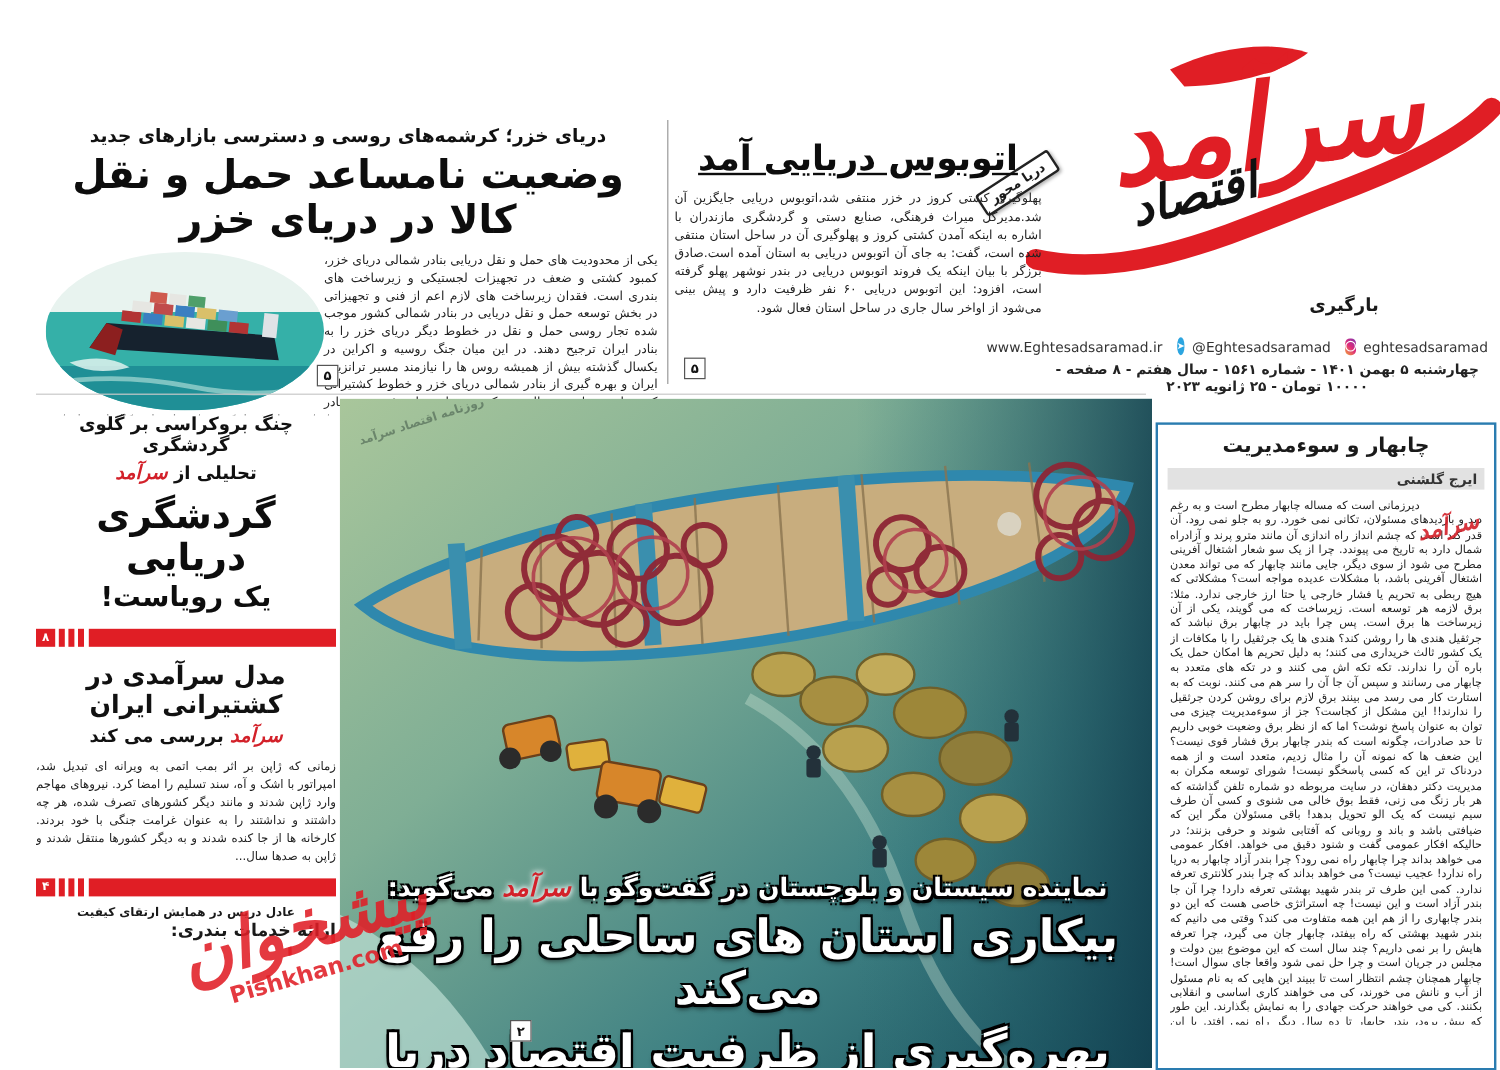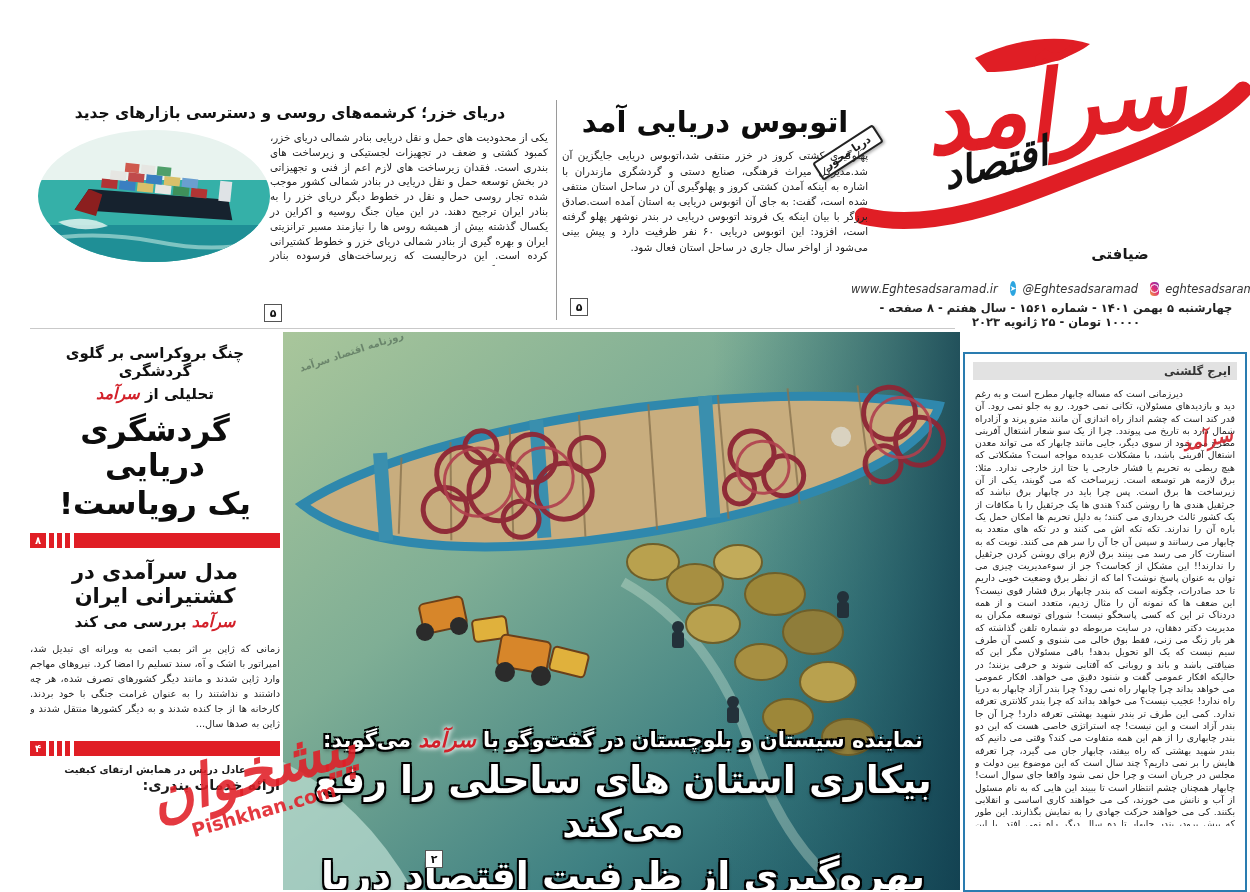--- a/index.html
+++ b/index.html
@@ -42,46 +42,47 @@
     </svg>
     <div class="abs" style="left:30px;top:38px;width:340px;text-align:center;transform:rotate(-7deg);
          font-size:96px;font-weight:bold;font-style:italic;color:#e01e25;line-height:1;">سرآمد</div>
     <div class="abs" style="left:60px;top:120px;width:160px;text-align:center;transform:rotate(-14deg);
          font-size:40px;font-weight:bold;font-style:italic;color:#111;">اقتصاد</div>
   </div>
 
   <div class="abs" style="left:812px;top:142px;transform:rotate(-33deg);background:#fff;border:2px solid #222;
        border-radius:3px;padding:2px 8px;font-size:11px;font-weight:bold;box-shadow:1px 2px 3px rgba(0,0,0,.3);">دریا محور</div>
 
-  <div class="abs" style="left:1070px;top:245px;width:100px;text-align:center;font-size:15px;font-weight:bold;">ضیافتی</div>
-
-  <div class="abs social" style="left:880px;top:281px;width:360px;justify-content:center;font-style:italic;">
+  <div class="abs" style="left:1070px;top:245px;width:100px;text-align:center;font-size:15px;font-weight:bold;">بارگیری</div>
+
+  <div class="abs social" style="left:880px;top:281px;width:360px;justify-content:flex-end;">
     <span>www.Eghtesadsaramad.ir</span>
     <span style="width:12px;"></span>
     <span class="tg-icon">➤</span>
     <span>@Eghtesadsaramad</span>
     <span style="width:12px;"></span>
     <span class="ig-icon">
         <span></span>
       </span>
     <span>eghtesadsaramad</span>
   </div>
 
   <div class="abs" style="left:865px;top:301px;width:382px;text-align:center;font-size:11.5px;font-weight:bold;color:#222;">چهارشنبه ۵ بهمن ۱۴۰۱ - شماره ۱۵۶۱ - سال هفتم - ۸ صفحه - ۱۰۰۰۰ تومان - ۲۵ ژانویه ۲۰۲۳</div>
 
   <div class="abs" style="left:562px;top:96px;width:306px;height:226px;">
-    <div class="hl" style="font-size:29px;margin-top:10px;">اتوبوس دریایی آمد</div>
+    <div class="hl" style="font-size:29px;margin-top:20px;text-decoration:underline;">اتوبوس دریایی آمد</div>
     <div class="bodytxt" style="font-size:10.3px;line-height:15.2px;margin-top:10px;height:138px;overflow:hidden;">پهلوگیری کشتی کروز در خزر منتفی شد،اتوبوس دریایی جایگزین آن شد.مدیرکل میراث فرهنگی، صنایع دستی و گردشگری مازندران با اشاره به اینکه آمدن کشتی کروز و پهلوگیری آن در ساحل استان منتفی شده است، گفت: به جای آن اتوبوس دریایی به استان آمده است.صادق برزگر با بیان اینکه یک فروند اتوبوس دریایی در بندر نوشهر پهلو گرفته است، افزود: این اتوبوس دریایی ۶۰ نفر ظرفیت دارد و پیش بینی می‌شود از اواخر سال جاری در ساحل استان فعال شود.</div>
     <div class="pnumbox abs" style="left:8px;top:202px;">۵</div>
   </div>
 
   <div class="abs vline" style="left:556px;top:100px;height:220px;"></div>
 
   <div class="abs" style="left:32px;top:104px;width:516px;height:220px;">
     <div class="kicker" style="font-size:15.5px;">دریای خزر؛ کرشمه‌های روسی و دسترسی بازارهای جدید</div>
+    <div class="hl" style="font-size:33px;margin-top:6px;">وضعیت نامساعد حمل و نقل کالا در دریای خزر</div>
     <div style="margin-top:8px;height:136px;overflow:hidden;">
 
       <div style="float:left;width:232px;height:132px;margin-left:6px;border-radius:50%;overflow:hidden;">
         <svg width="232" height="132" viewBox="0 0 232 132">
           <rect width="232" height="50" fill="#e8f3ef"></rect>
           <rect y="50" width="232" height="82" fill="#35b0a8"></rect>
           <rect y="95" width="232" height="37" fill="#1f8f96"></rect>
           <g transform="rotate(6 116 70)">
             <path d="M38,88 L196,82 L190,62 L50,66 Z" fill="#16222e"></path>
             <path d="M38,88 L60,92 L64,70 L50,66 Z" fill="#8c1f1f"></path>
@@ -224,21 +225,21 @@
   </div>
 
   <div class="abs" style="left:30px;top:344px;width:250px;height:554px;">
 
     <div class="kicker" style="font-size:15px;">چنگ بروکراسی بر گلوی گردشگری</div>
     <div class="kicker" style="font-size:15px;margin-top:4px;">
       <span>تحلیلی از</span>
       <span class="minilogo" style="font-size:16px;">سرآمد</span>
     </div>
     <div class="hl" style="font-size:31px;margin-top:10px;">گردشگری دریایی</div>
-    <div class="hl" style="font-size:31px;margin-top:4px;">یک رویاست!</div>
+    <div class="hl" style="font-size:23px;margin-top:4px;">یک رویاست!</div>
     <div class="redbar" style="margin-top:12px;">
       <div class="dg">۸</div>
       <div class="st"></div>
         <div class="st"></div>
         <div class="st"></div>
         <div class="fl"></div>
     </div>
 
     <div class="kicker" style="font-size:21px;margin-top:12px;">مدل سرآمدی در کشتیرانی ایران</div>
     <div class="kicker" style="font-size:15px;margin-top:4px;">
@@ -253,20 +254,21 @@
         <div class="st"></div>
         <div class="fl"></div>
     </div>
 
     <div style="font-size:10px;font-weight:bold;text-align:center;margin-top:8px;">عادل دریس در همایش ارتقای کیفیت</div>
     <div style="font-size:14.5px;font-weight:bold;text-align:right;margin-top:2px;">ارائه خدمات بندری:</div>
 
   </div>
 
   <div class="abs ed-box" style="left:963px;top:352px;width:280px;height:536px;">
+    <div style="text-align:center;font-size:17px;font-weight:bold;margin-top:8px;">چابهار و سوءمدیریت</div>
     <div style="background:#e2e2e2;margin:8px 8px 0 8px;padding:2px 6px;font-size:11.5px;font-weight:bold;color:#333;">ایرج گلشنی</div>
     <div class="minilogo abs" style="right:12px;top:74px;font-size:19px;transform:rotate(-12deg);opacity:.9;">سرآمد</div>
     <div class="bodytxt" style="font-size:9.3px;line-height:12.3px;margin:8px 10px 0 10px;height:438px;overflow:hidden;text-indent:52px;">دیرزمانی است که مساله چابهار مطرح است و به رغم دید و بازدیدهای مسئولان، تکانی نمی خورد. رو به جلو نمی رود. آن قدر کند است که چشم انداز راه اندازی آن مانند مترو پرند و آزادراه شمال دارد به تاریخ می پیوندد. چرا از یک سو شعار اشتغال آفرینی مطرح می شود از سوی دیگر، جایی مانند چابهار که می تواند معدن اشتغال آفرینی باشد، با مشکلات عدیده مواجه است؟ مشکلاتی که هیچ ربطی به تحریم یا فشار خارجی یا حتا ارز خارجی ندارد. مثلا: برق لازمه هر توسعه است. زیرساخت که می گویند، یکی از آن زیرساخت ها برق است. پس چرا باید در چابهار برق نباشد که جرثقیل هندی ها را روشن کند؟ هندی ها یک جرثقیل را با مکافات از یک کشور ثالث خریداری می کنند؛ به دلیل تحریم ها امکان حمل یک باره آن را ندارند. تکه تکه اش می کنند و در تکه های متعدد به چابهار می رسانند و سپس آن جا آن را سر هم می کنند. نوبت که به استارت کار می رسد می بینند برق لازم برای روشن کردن جرثقیل را ندارند!! این مشکل از کجاست؟ جز از سوءمدیریت چیزی می توان به عنوان پاسخ نوشت؟ اما که از نظر برق وضعیت خوبی داریم تا حد صادرات، چگونه است که بندر چابهار برق فشار قوی نیست؟ این ضعف ها که نمونه آن را مثال زدیم، متعدد است و از همه دردناک تر این که کسی پاسخگو نیست! شورای توسعه مکران به مدیریت دکتر دهقان، در سایت مربوطه دو شماره تلفن گذاشته که هر بار زنگ می زنی، فقط بوق خالی می شنوی و کسی آن طرف سیم نیست که یک الو تحویل بدهد! باقی مسئولان مگر این که ضیافتی باشد و باند و روبانی که آفتابی شوند و حرفی بزنند؛ در حالیکه افکار عمومی گفت و شنود دقیق می خواهد. افکار عمومی می خواهد بداند چرا چابهار راه نمی رود؟ چرا بندر آزاد چابهار به دریا راه ندارد! عجیب نیست؟ می خواهد بداند که چرا بندر کلانتری تعرفه ندارد. کمی این طرف تر بندر شهید بهشتی تعرفه دارد! چرا آن جا بندر آزاد است و این نیست! چه استراتژی خاصی هست که این دو بندر چابهاری را از هم این همه متفاوت می کند؟ وقتی می دانیم که بندر شهید بهشتی که راه بیفتد، چابهار جان می گیرد، چرا تعرفه هایش را بر نمی داریم؟ چند سال است که این موضوع بین دولت و مجلس در جریان است و چرا حل نمی شود واقعا جای سوال است! چابهار همچنان چشم انتظار است تا ببیند این هایی که به نام مسئول از آب و نانش می خورند، کی می خواهند کاری اساسی و انقلابی بکنند. کی می خواهند حرکت جهادی را به نمایش بگذارند. این طور که پیش برود، بندر چابهار تا ده سال دیگر راه نمی افتد. با این فرسایش، بندر گوادر به کجا می رسد؟ آیا وقتی گوادر به هاب منطقه تبدیل شد، دیگر توسعه چابهار اهمیتی دارد؟ دیگر سرمایه گذاری در چابهار ارزش اقتصادی خواهد داشت؟ وقتی رقبا آن قدر جلو بروند که با دویدن هم نتوان به آن ها رسید، امروز و فردا کردن مسئولان برای چیست؟ چابهار واقعا چشم انتظار است و چشم انتظاریش به نمایندگی از تمام مردم ایران و به ویژه مردم سیستان و بلوچستان است. همه مردم ایران خواهان یک اقدام انقلابی و یک حرکت جهادی در چابهار هستند.</div>
   </div>
 
   <div class="abs" style="left:150px;top:742px;transform:rotate(-16deg);z-index:20;text-align:center;">
     <div style="font-size:58px;font-weight:bold;font-style:italic;color:rgba(224,30,37,.88);line-height:1;">پیشخوان</div>
     <div style="font-size:19px;font-weight:bold;color:rgba(224,30,37,.88);direction:ltr;">Pishkhan.com</div>
   </div>
 

